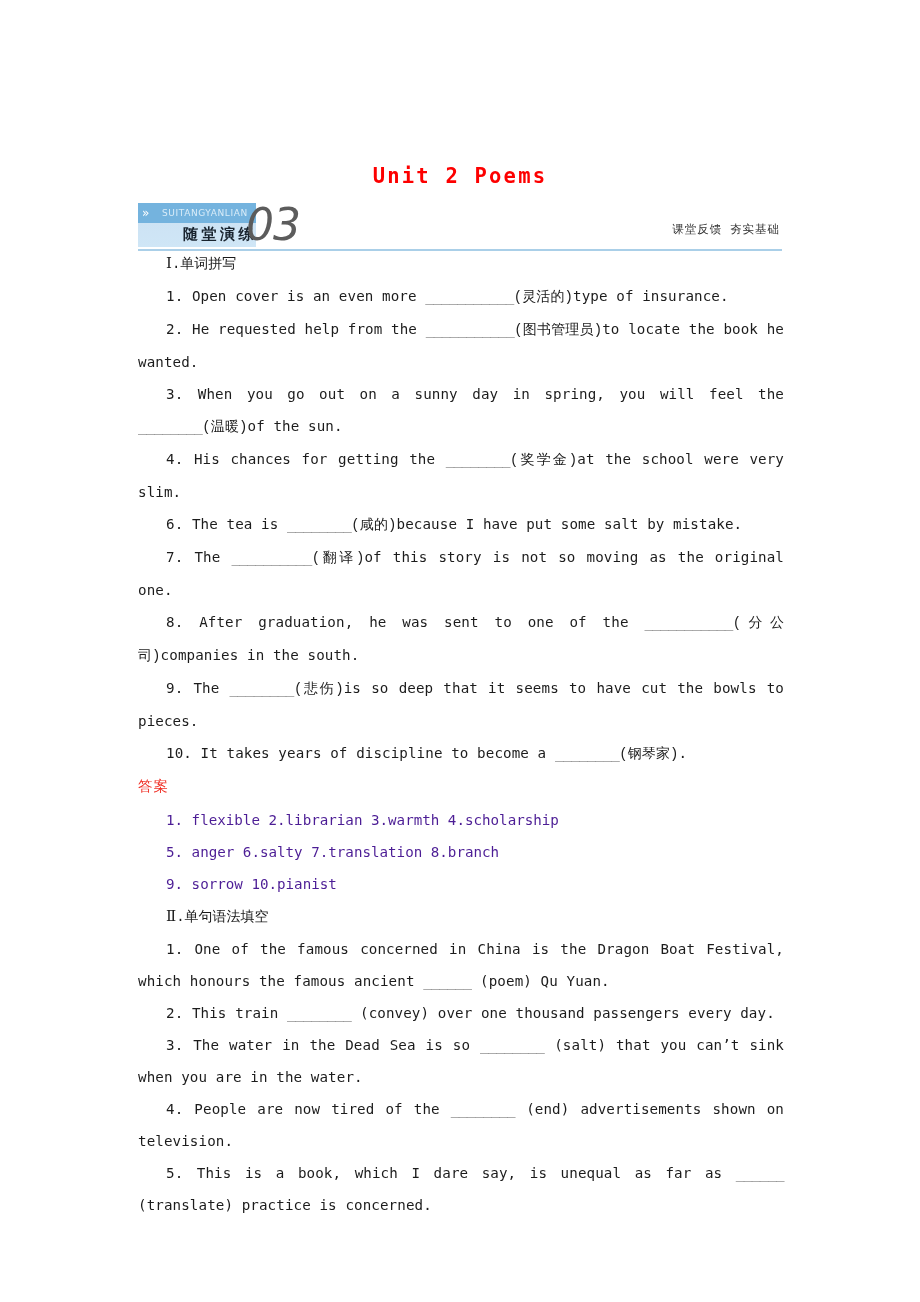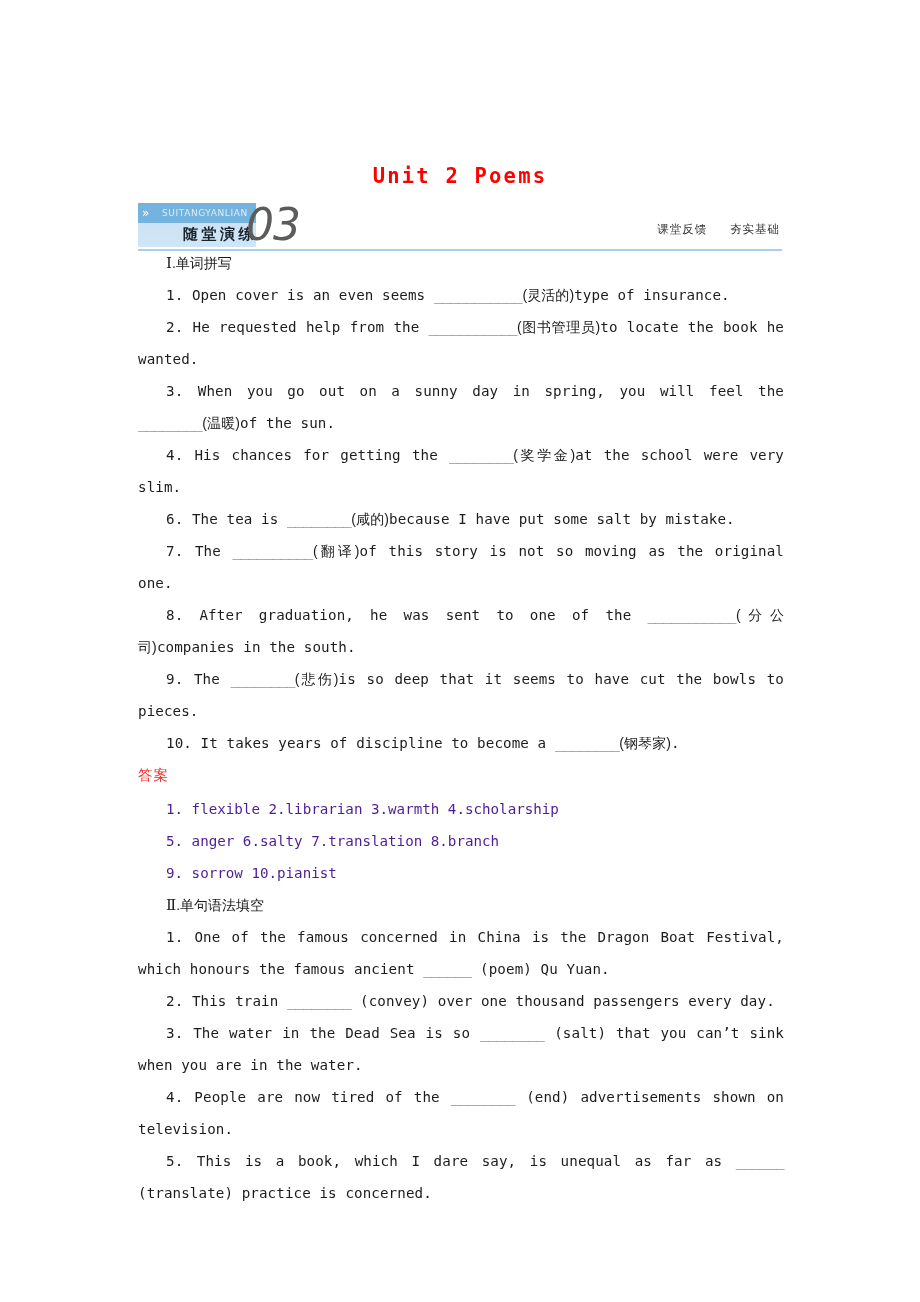--- a/index.html
+++ b/index.html
@@ -114,21 +114,21 @@
   .banner-tag {
     position: absolute;
     right: 2px;
     top: 19px;
     font-size: 11.5px;
     color: #303030;
     font-family: "DejaVu Serif", "Liberation Serif", serif;
     letter-spacing: 1px;
     white-space: nowrap;
   }
-  .banner-tag span { margin-left: 18px; }
+  .banner-tag span { margin-left: 3px; }
   .banner-tag span:first-child { margin-left: 16px; }
 
   
   .body-col {
     position: absolute;
     left: 138px;
     top: 243px;
     width: 646px;
   }
   .sec-head {
@@ -148,21 +148,21 @@
     line-height: 32px;
     text-align: justify;
     text-align-last: left;
     text-indent: 28px;
     color: #1c1c1c;
     letter-spacing: 0.1px;
     word-spacing: 0px;
     font-family: "DejaVu Sans Mono", "Liberation Mono", monospace;
   }
   .cn {
-    font-family: Liberation Sans, sans-serif;
+    font-family: Liberation Mono, monospace;
     font-size: 14px;
   }
   .bl {
     color: #6d6d6d;
     letter-spacing: -0.5px;
   }
   .ans-title {
     text-align: center;
     color: #f03026;
     font-size: 14.5px;
@@ -196,21 +196,21 @@
     <div class="banner-num">03</div>
     <div class="banner-tag">
       <span>课堂反馈</span>
       <span>夯实基础</span>
     </div>
     <div class="banner-rule"></div>
   </div>
 
   <div class="body-col" id="body-col">
       <div class="sec-head"><span class="rn">Ⅰ</span><span class="cn">.单词拼写</span></div>
-      <div class="q"><span>1.</span><span> Open cover is an even seems </span><span class="bl">___________</span><span class="cn">(灵活的)</span><span>type of insurance.</span></div>
+      <div class="q"><span>1.</span><span> Open cover is an even more </span><span class="bl">___________</span><span class="cn">(灵活的)</span><span>type of insurance.</span></div>
       <div class="q"><span>2.</span><span> He requested help from the </span><span class="bl">___________</span><span class="cn">(图书管理员)</span><span>to locate the book he wanted.</span></div>
       <div class="q"><span>3.</span><span> When you go out on a sunny day in spring, you will feel the </span><span class="bl">________</span><span class="cn">(温暖)</span><span>of the sun.</span></div>
       <div class="q"><span>4.</span><span> His chances for getting the </span><span class="bl">________</span><span class="cn">(奖学金)</span><span>at the school were very slim.</span></div>
       <div class="q"><span>6.</span><span> The tea is </span><span class="bl">________</span><span class="cn">(咸的)</span><span>because I have put some salt by mistake.</span></div>
       <div class="q"><span>7.</span><span> The </span><span class="bl">__________</span><span class="cn">(翻译)</span><span>of this story is not so moving as the original one.</span></div>
       <div class="q"><span>8.</span><span> After graduation, he was sent to one of the </span><span class="bl">___________</span><span class="cn">(分公司)</span><span>companies in the south.</span></div>
       <div class="q"><span>9.</span><span> The </span><span class="bl">________</span><span class="cn">(悲伤)</span><span>is so deep that it seems to have cut the bowls to pieces.</span></div>
       <div class="q"><span>10.</span><span> It takes years of discipline to become a </span><span class="bl">________</span><span class="cn">(钢琴家)</span><span>.</span></div>
       <div class="q ans-title">答案</div>
       <div class="ans-line">1. flexible  2.librarian  3.warmth  4.scholarship</div>

